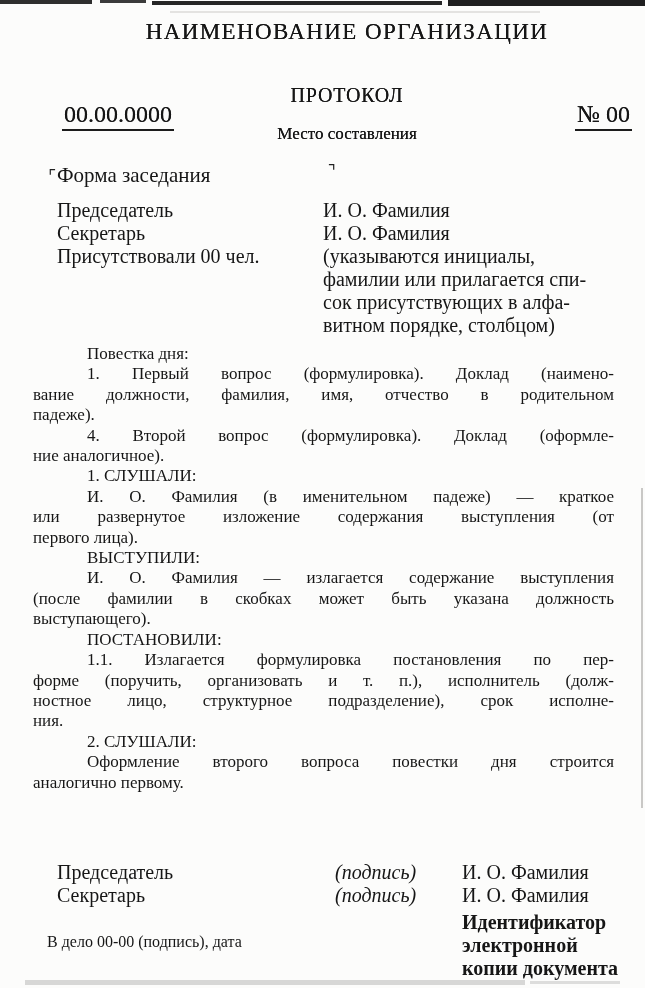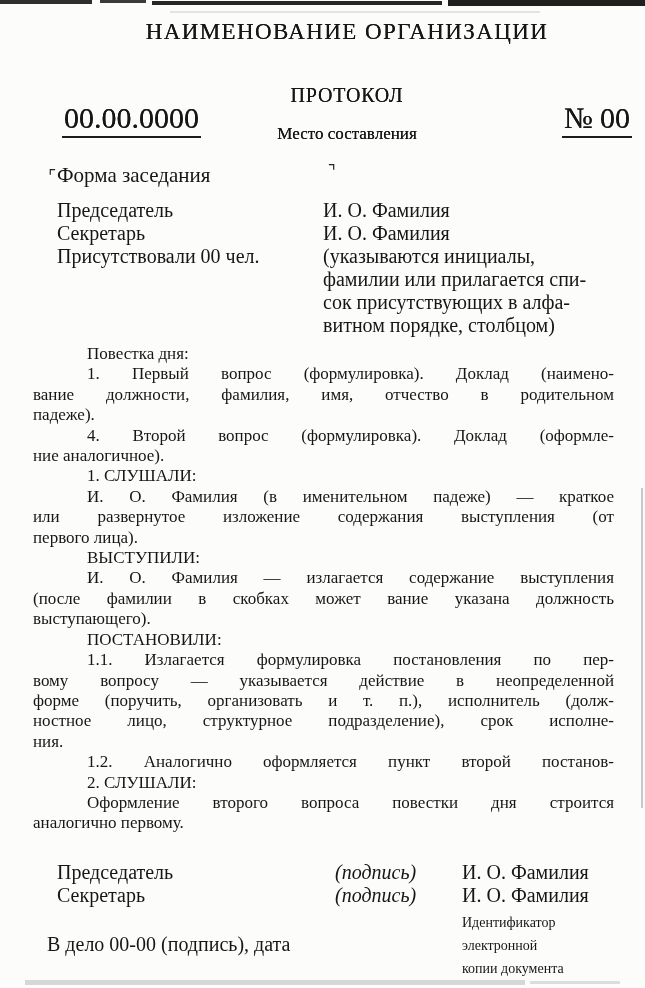--- a/index.html
+++ b/index.html
@@ -20,21 +20,21 @@
   .art.a4{left:448px;top:0;width:197px;height:6px;background:#1f1f1f;}
   .art.a5{left:170px;top:11px;width:370px;height:2px;background:#e4e3e1;}
   .art.a6{left:25px;top:980px;width:500px;height:5px;background:#cbcbc9;opacity:.75;}
   .art.a7{left:530px;top:981px;width:90px;height:3px;background:#dddddc;}
   .art.a8{left:641px;top:488px;width:2px;height:320px;background:#c9c8c6;}
 
   
   .hdr{position:absolute;left:62px;width:570px;text-align:center;}
   .org-title{top:19px;font-size:23px;letter-spacing:1.4px;text-shadow:0 0 .4px currentColor;}
   .doc-type{top:84px;font-size:20px;letter-spacing:.8px;text-shadow:0 0 .4px currentColor;}
-  .date-row{position:absolute;left:62px;top:101px;width:570px;display:flex;justify-content:space-between;align-items:flex-start;font-size:30px;}
+  .date-row{position:absolute;left:62px;top:101px;width:570px;display:flex;justify-content:space-between;align-items:flex-start;font-size:24px;}
   .u{border-bottom:2px solid #1c1c1c;padding:0 2px 1px 2px;text-shadow:0 0 .3px currentColor;}
   .place{top:124px;font-size:17px;text-shadow:0 0 .3px currentColor;}
 
   
   .form-line{position:absolute;left:48px;top:163px;width:288px;font-size:21px;}
   .corner{font-family:"DejaVu Sans",sans-serif;font-size:17px;color:#222;}
   .corner.r{position:absolute;right:0;top:-2px;}
   .form-label{margin-left:1px;}
 
   
@@ -50,22 +50,22 @@
   .bl.nj{text-align:left;text-align-last:left;}
 
   
   .sig{position:absolute;left:57px;top:861px;width:566px;font-size:20px;line-height:23px;}
   .sig-row{display:flex;align-items:flex-start;}
   .sig-label{flex:0 0 278px;}
   .sig-sign{flex:0 0 127px;font-style:italic;}
   .sig-name{flex:1;}
 
   
-  .filing{position:absolute;left:47px;top:933px;font-size:20px;}
-  .eid{position:absolute;left:462px;top:911px;width:175px;font-size:14px;line-height:23px;white-space:pre-line;}
+  .filing{position:absolute;left:47px;top:933px;font-size:16px;}
+  .eid{position:absolute;left:462px;top:911px;width:175px;font-size:20px;line-height:23px;white-space:pre-line;font-weight:bold;}
 </style>
 </head>
 <body>
 
 <div class="page">
 
   <div class="art a1"></div>
   <div class="art a2"></div>
   <div class="art a3"></div>
   <div class="art a4"></div>
@@ -113,29 +113,27 @@
     <div class="bl">вание должности, фамилия, имя, отчество в родительном</div>
     <div class="bl nj">падеже).</div>
     <div class="bl ind">4. Второй вопрос (формулировка). Доклад (оформле-</div>
     <div class="bl nj">ние аналогичное).</div>
     <div class="bl ind nj">1. СЛУШАЛИ:</div>
     <div class="bl ind">И. О. Фамилия (в именительном падеже) — краткое</div>
     <div class="bl">или развернутое изложение содержания выступления (от</div>
     <div class="bl nj">первого лица).</div>
     <div class="bl ind nj">ВЫСТУПИЛИ:</div>
     <div class="bl ind">И. О. Фамилия — излагается содержание выступления</div>
-    <div class="bl">(после фамилии в скобках может вание указана должность</div>
+    <div class="bl">(после фамилии в скобках может быть указана должность</div>
     <div class="bl nj">выступающего).</div>
     <div class="bl ind nj">ПОСТАНОВИЛИ:</div>
     <div class="bl ind">1.1. Излагается формулировка постановления по пер-</div>
-    <div class="bl">вому вопросу — указывается действие в неопределенной</div>
     <div class="bl">форме (поручить, организовать и т. п.), исполнитель (долж-</div>
     <div class="bl">ностное лицо, структурное подразделение), срок исполне-</div>
     <div class="bl nj">ния.</div>
-    <div class="bl ind">1.2. Аналогично оформляется пункт второй постанов-</div>
     <div class="bl ind nj">2. СЛУШАЛИ:</div>
     <div class="bl ind">Оформление второго вопроса повестки дня строится</div>
     <div class="bl nj">аналогично первому.</div>
   </div>
 
   <div class="sig">
     <div class="sig-row">
       <div class="sig-label">Председатель</div>
       <div class="sig-sign">(подпись)</div>
       <div class="sig-name">И. О. Фамилия</div>

